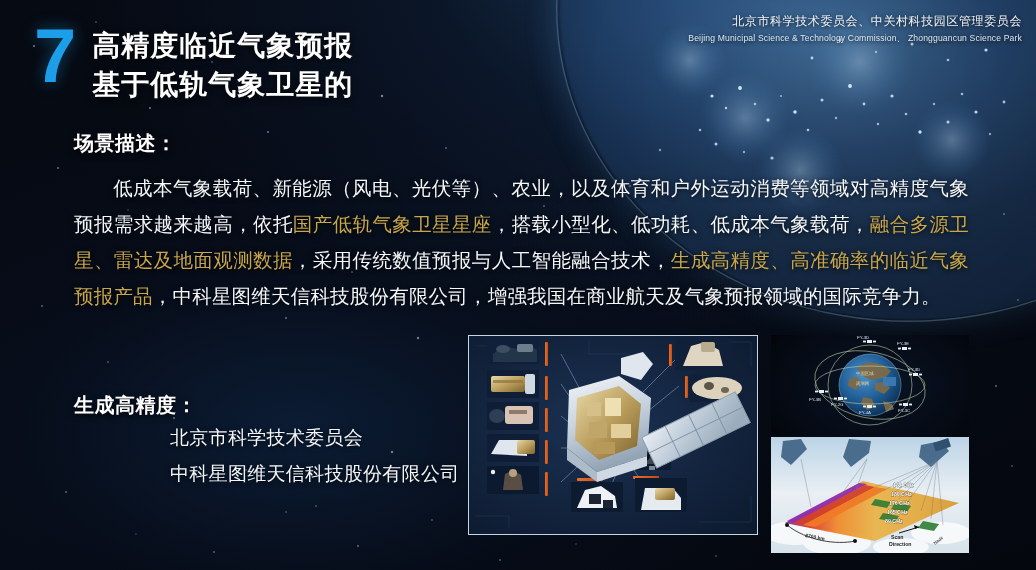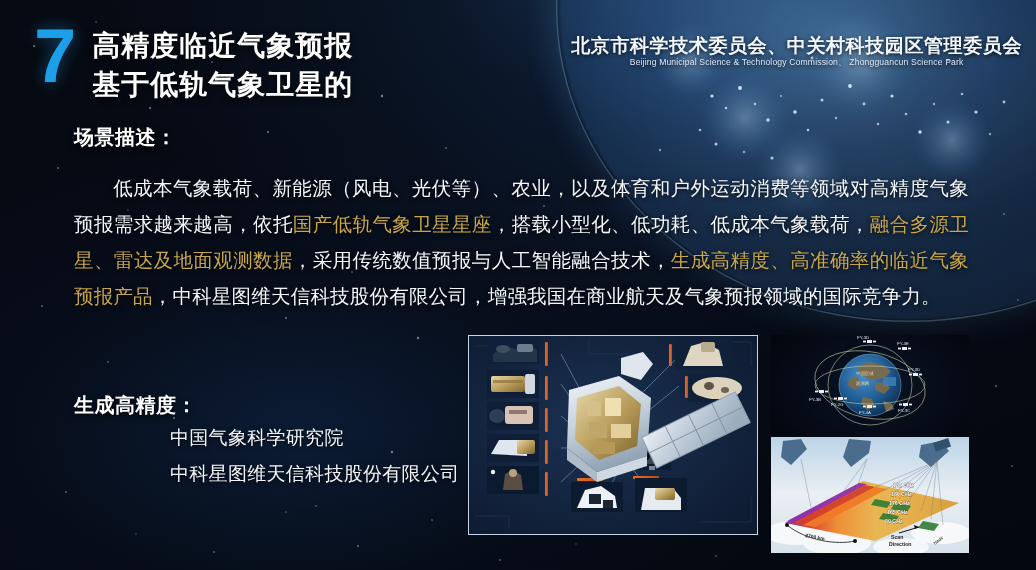--- a/index.html
+++ b/index.html
@@ -37,22 +37,22 @@
   .city-lights{position:absolute;inset:0;pointer-events:none;}
 
   .stars{position:absolute;inset:0;pointer-events:none;}
 
   
   .org{
     position:absolute;right:14px;top:13px;text-align:right;
     text-shadow:0 1px 4px rgba(0,0,0,0.85);
   }
   .org-cn{
-    font-size:19px;font-weight:bold;color:#f2f7fd;letter-spacing:0.6px;
-    line-height:17px;white-space:nowrap;margin-top:24px;
+    font-size:12px;font-weight:normal;color:#f2f7fd;letter-spacing:0.6px;
+    line-height:17px;white-space:nowrap;
   }
   .org-en{
     font-size:8.6px;color:#dbe8f6;letter-spacing:0.15px;line-height:13px;
     white-space:nowrap;margin-top:2px;text-align:center;
   }
 
   
   .title-wrap{position:absolute;left:34px;top:18px;display:flex;align-items:flex-start;}
   .num7{
     font-size:76px;line-height:72px;font-weight:bold;color:#1d9ee8;
@@ -65,21 +65,21 @@
     font-size:28px;line-height:39px;font-weight:bold;color:#ffffff;
     letter-spacing:1px;white-space:nowrap;
     text-shadow:0 2px 7px rgba(0,0,0,0.9);
   }
 
   
   .sec-label{
     position:absolute;font-size:20px;font-weight:bold;color:#ffffff;
     letter-spacing:0.5px;text-shadow:0 2px 6px rgba(0,0,0,0.9);
   }
-  #scene-label{left:74px;top:124px;text-align:right;}
+  #scene-label{left:74px;top:130px;text-align:right;}
   #unit-label{left:74px;top:392px;}
 
   
   .para{
     position:absolute;left:74px;top:170px;width:895px;
     font-size:19.5px;line-height:36px;color:#f4f7fb;
     letter-spacing:0.2px;text-align:justify;
     text-shadow:0 1px 5px rgba(0,0,0,0.9);
   }
   .para .ind{display:inline-block;width:39px;}
@@ -234,21 +234,21 @@
   </div>
 
   <div class="sec-label" id="scene-label">场景描述：</div>
 
   <div class="para">
     <span class="ind"></span><span>低成本气象载荷、新能源（风电、光伏等）、农业，以及体育和户外运动消费等领域对高精度气象预报需求越来越高，依托</span><span class="hl">国产低轨气象卫星星座</span><span>，搭载小型化、低功耗、低成本气象载荷，</span><span class="hl">融合多源卫星、雷达及地面观测数据</span><span>，采用传统数值预报与人工智能融合技术，</span><span class="hl">生成高精度、高准确率的临近气象预报产品</span><span>，中科星图维天信科技股份有限公司，增强我国在商业航天及气象预报领域的国际竞争力。</span>
   </div>
 
   <div class="sec-label" id="unit-label">生成高精度：</div>
   <div class="units">
-    <div class="unit-row">中国气象科学研究院</div>
+    <div class="unit-row">北京市科学技术委员会</div>
     <div class="unit-row">中科星图维天信科技股份有限公司</div>
   </div>
 
   <div class="panel" id="fig-satellite">
     <svg width="288" height="198" viewBox="0 0 288 198">
       <defs>
         <linearGradient id="gold" x1="0" y1="0" x2="1" y2="1">
           <stop offset="0%" stop-color="#e8d9a8"></stop>
             <stop offset="55%" stop-color="#b79a59"></stop>
           <stop offset="100%" stop-color="#7d6430"></stop>

